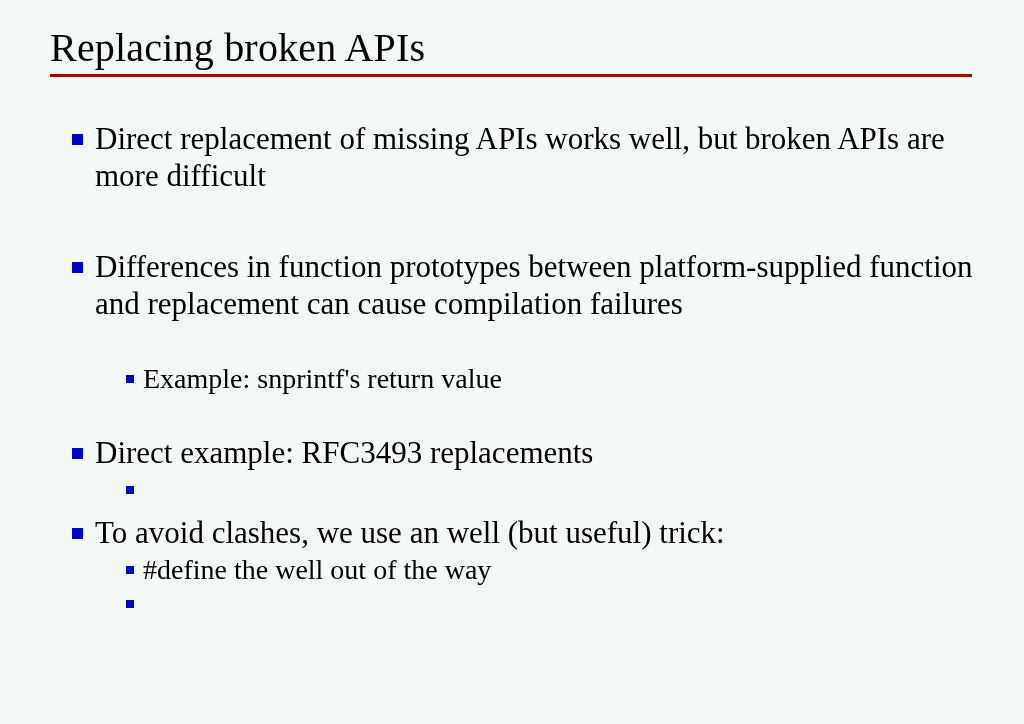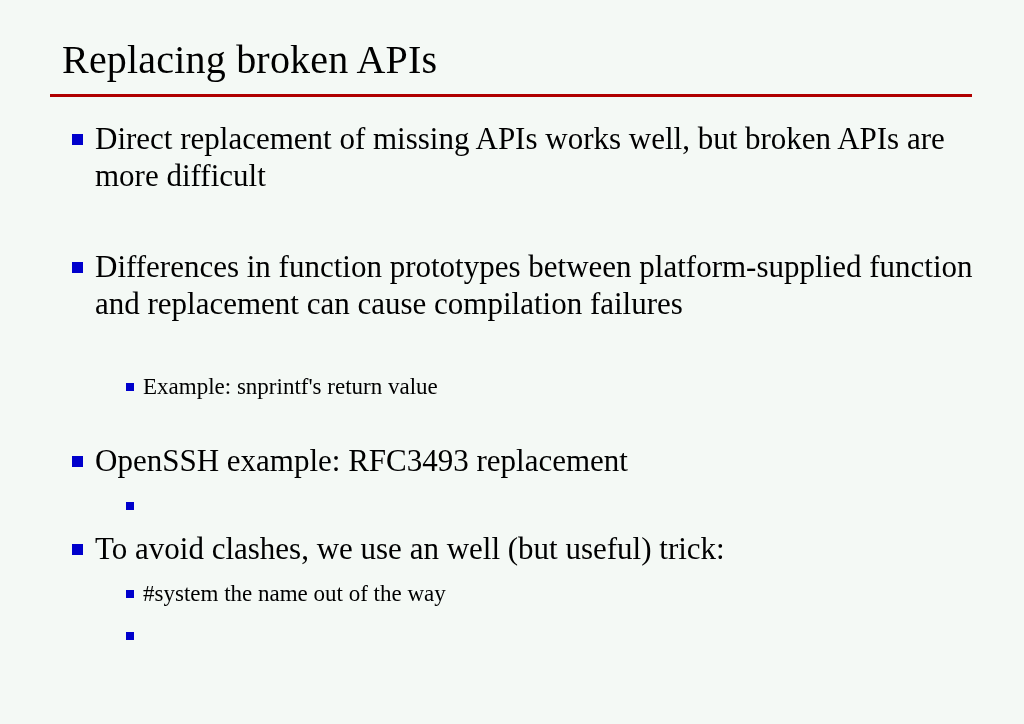--- a/index.html
+++ b/index.html
@@ -27,21 +27,21 @@
     left: 50px;
     top: 26px;
     width: 924px;
   }
   .slide-title {
     font-family: "Liberation Serif", "DejaVu Serif", serif;
     font-size: 40px;
     line-height: 44px;
     font-weight: normal;
     color: #000000;
-    margin: 12px;
+    margin: 0;
     letter-spacing: 0.2px;
     white-space: nowrap;
   }
   .title-rule {
     margin-top: 4px;
     width: 922px;
     height: 3px;
     background: #b00000;
   }
 
@@ -75,24 +75,23 @@
     display: block;
     white-space: pre-line;
     margin-top: 16px;
   }
 
   
   .l2 {
     position: relative;
     padding-left: 143px;
     padding-right: 40px;
-    font-size: 23px;
+    font-size: 28px;
     line-height: 31px;
     color: #000000;
-    margin-top: 8px;
   }
   .l2 .bullet {
     position: absolute;
     left: 126px;
     top: 12px;
     width: 8px;
     height: 8px;
     background: #0000cc;
     display: block;
   }
@@ -139,41 +138,41 @@
 
     <div class="l2">
       <span class="bullet" style="background: rgb(0, 0, 204);"></span>
       <span class="txt">Example: snprintf's return value</span>
     </div>
 
     <div class="gap-md"></div>
 
     <div class="l1">
       <span class="bullet" style="background: rgb(0, 0, 204);"></span>
-      <span class="txt">OpenSSH example: RFC3493 replacement</span>
+      <span class="txt">Direct example: RFC3493 replacements</span>
     </div>
 
     <div class="gap-xs"></div>
 
     <div class="l2">
       <span class="bullet" style="background: rgb(0, 0, 204);"></span>
     </div>
 
     <div class="gap-md"></div>
 
     <div class="l1">
       <span class="bullet" style="background: rgb(0, 0, 204);"></span>
       <span class="txt">To avoid clashes, we use an well (but useful) trick:</span>
     </div>
 
     <div class="gap-xs"></div>
 
     <div class="l2">
       <span class="bullet" style="background: rgb(0, 0, 204);"></span>
-      <span class="txt">#system the name out of the way</span>
+      <span class="txt">#define the well out of the way</span>
     </div>
 
     <div class="gap-xs"></div>
 
     <div class="l2">
       <span class="bullet" style="background: rgb(0, 0, 204);"></span>
     </div>
 
   </div>
 </div>

